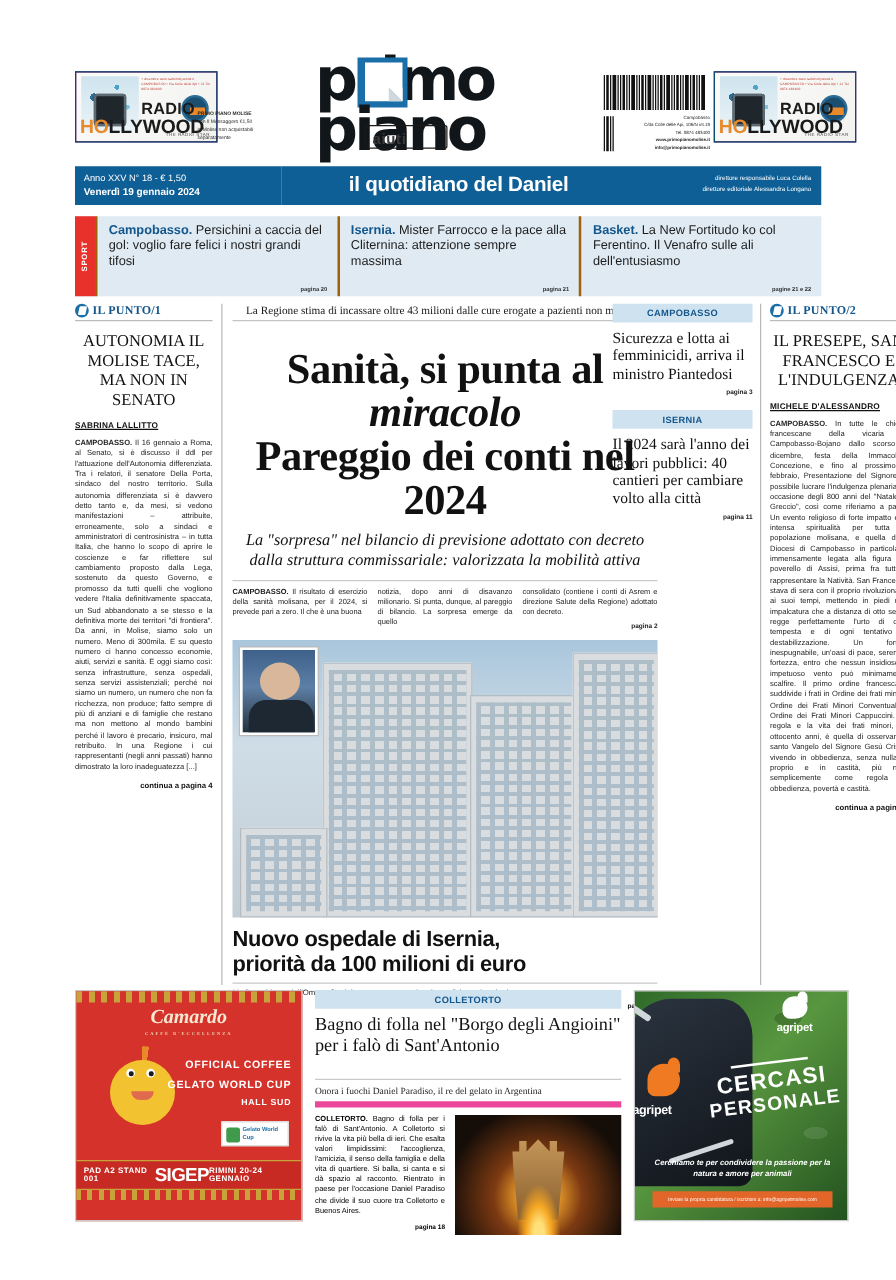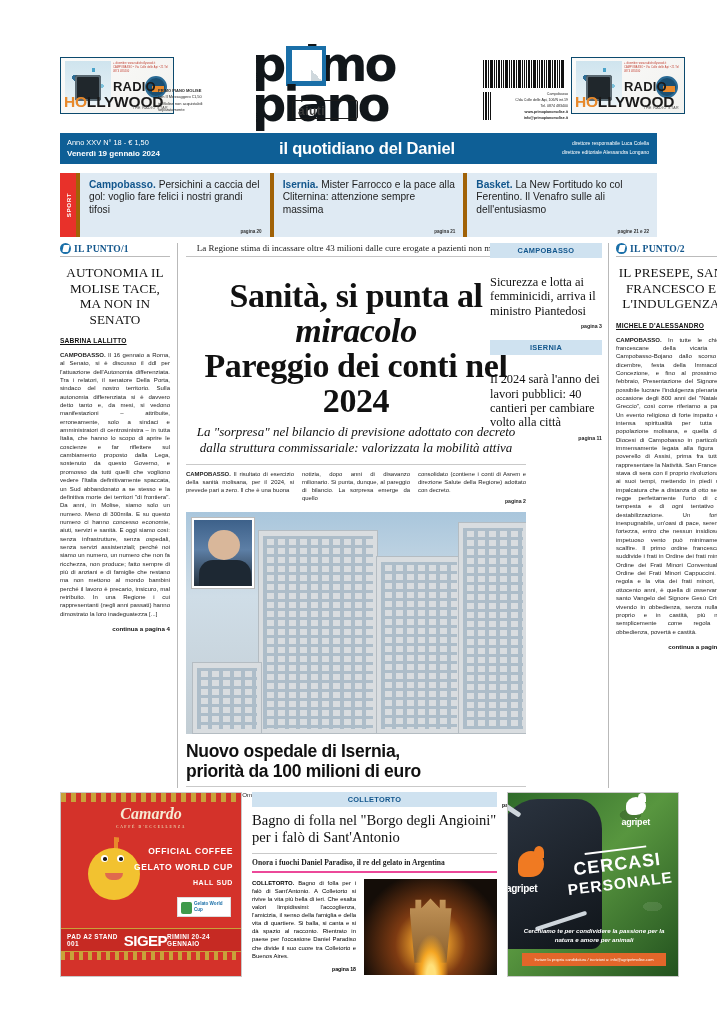--- a/index.html
+++ b/index.html
@@ -86,21 +86,21 @@
      font-size: 5px; line-height: 9px; }
 
   
   .sportstrip { position: absolute; left: 22px; top: 173px; width: 597px; height: 64px;
      background: #dfeaf3; display: flex; }
   .sport-tab { width: 16px; background: #e8312a; color: #fff; position: relative; }
   .sport-tab span { position: absolute; left: 50%; top: 50%;
      transform: translate(-50%,-50%) rotate(-90deg); font-size: 6.2px; font-weight: 700;
      letter-spacing: .6px; white-space: nowrap; }
   .sport-cell { flex: 1; padding: 6px 8px 0 9px; position: relative;
-     border-left: 4px solid #a16207; }
+     border-left: 2px solid #a16207; }
   .sport-cell:first-of-type { border-left: none; }
   .sport-cell .hl { font-size: 10.2px; line-height: 12.4px; color: #1d1d1d; }
   .sport-cell .hl b { color: #12568c; }
   .sport-cell .pg { position: absolute; right: 8px; bottom: 3px; font-size: 4.6px;
      font-weight: 700; color: #333; }
 
   
   .body-grid { position: absolute; left: 22px; top: 243px; width: 597px; height: 545px; }
   .col-left { position: absolute; left: 0; top: 0; width: 118px; height: 100%;
      border-right: 1px solid #b9b9b9; padding-right: 7px; }
@@ -157,21 +157,21 @@
 
   .hosp-hl { font-size: 17.5px; font-weight: 700; line-height: 20px; color: #111;
      margin-top: 7px; letter-spacing: -.3px; }
   .hosp-sub { font-size: 6.2px; color: #1d1d1d; margin-top: 5px; border-top: 1px solid #c9c9c9;
      padding-top: 4px; }
   .hosp-pg { text-align: right; font-size: 5.2px; font-weight: 700; margin-top: 4px; }
 
   .kicker { background: #cfe2f0; color: #12568c; font-size: 7.4px; font-weight: 700;
      text-align: center; padding: 3px 0; letter-spacing: .3px; }
   .brief-hl { font-family: "Liberation Serif", serif; font-size: 12.4px; line-height: 14.4px;
-     color: #111; margin-top: 17px; }
+     color: #111; margin-top: 5px; }
   .brief-pg { text-align: right; font-size: 5.2px; font-weight: 700; margin-top: 5px; color:#222; }
   .brief { margin-bottom: 11px; }
 
   
   .bottom { position: absolute; left: 22px; top: 792px; width: 597px; height: 200px; }
   .ad-camardo { position: absolute; left: 0; top: 0; width: 182px; height: 185px;
      background: #d4322a; overflow: hidden; border: 1px solid #c9c9c9; }
   .cam-top { position:absolute; left:0; top:0; width:100%; height: 9px;
      background: repeating-linear-gradient(90deg,#c8a23a 0 5px,#d4322a 5px 10px); }
   .cam-brand { position: absolute; top: 12px; width: 100%; text-align: center;
@@ -205,22 +205,22 @@
   .cam-band .s { font-size: 6.4px; font-weight: 700; color: #fff; letter-spacing: .4px; }
   .cam-band .sigep { font-size: 15px; font-weight: 700; color: #fff; letter-spacing: -.5px; }
   .cam-scallop { position:absolute; left:0; bottom: 16px; width: 100%; height: 8px;
      background: repeating-linear-gradient(90deg,#c8a23a 0 4px, transparent 4px 9px); }
 
   .art-bottom { position: absolute; left: 192px; top: 0; width: 245px; height: 185px; }
   .art-bottom .kicker { width: 100%; }
   .art-hl { font-family: "Liberation Serif", serif; font-size: 14.6px; line-height: 17.4px;
      color: #111; margin-top: 5px; }
   .art-sub { font-family: "Liberation Serif", serif; font-size: 7.6px; color: #1d1d1d;
-     margin-top: 6px; border-top: 1px solid #c9c9c9; border-bottom: 2px solid #ec4899;
-     padding: 4px 0; font-weight: bold; }
+     margin-top: 16px; border-top: 1px solid #c9c9c9; border-bottom: 5px solid #ec4899;
+     padding: 4px 0; }
   .art-flow { display: flex; gap: 8px; margin-top: 6px; }
   .art-flow .txt { width: 104px; font-size: 5.95px; line-height: 8.1px; text-align: justify; }
   .art-flow .txt b { font-weight: 700; }
   .art-flow .pg { display: block; text-align: right; font-size: 5.2px; font-weight: 700;
      margin-top: 5px; }
   .photo-falo { flex: 1; height: 96px; position: relative; overflow: hidden;
      background: radial-gradient(circle at 50% 68%, #f0a32c 0 14%, #7d3a12 38%, #140d08 78%); }
   .falo-tower { position:absolute; left: 50%; top: 14px; transform: translateX(-50%);
      width: 42px; height: 70px; background: linear-gradient(180deg,#c89a5e 0%, #8a5f2c 100%);
      clip-path: polygon(12% 100%, 0 22%, 14% 22%, 14% 10%, 28% 10%, 28% 22%, 50% 8%, 72% 22%,

